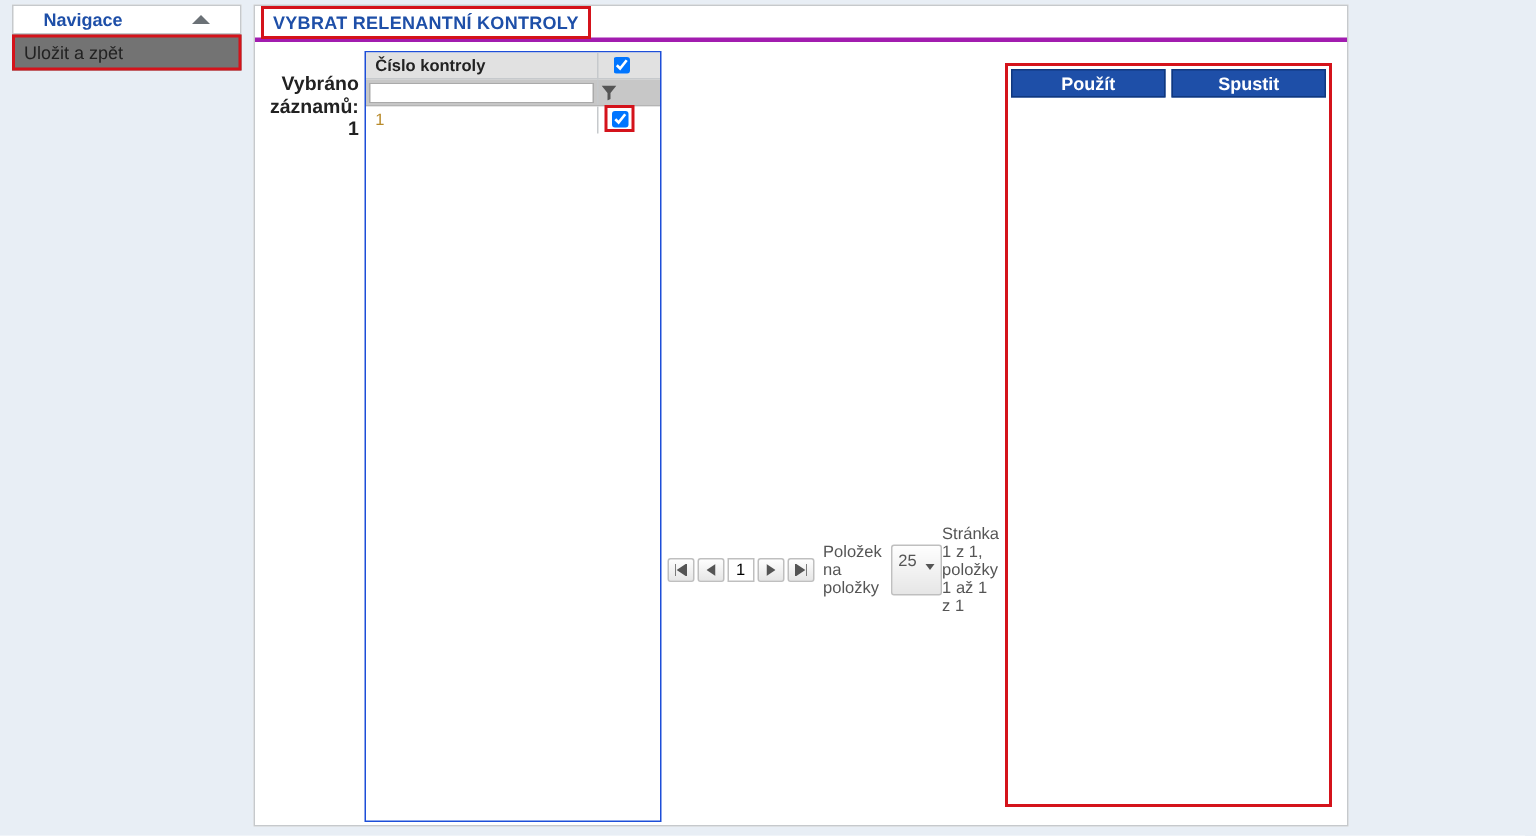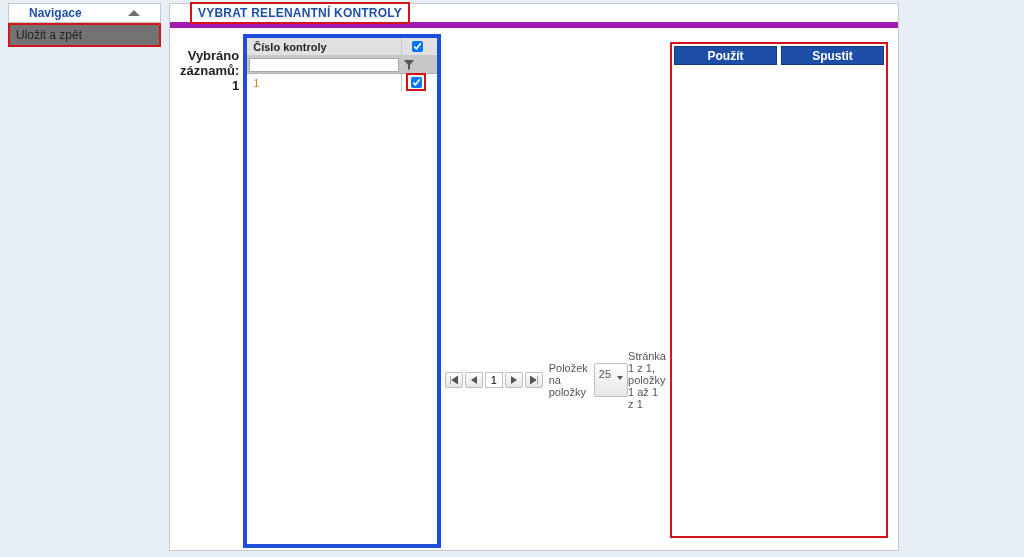--- a/index.html
+++ b/index.html
@@ -60,22 +60,22 @@
     top: 3px;
     width: 730px;
     height: 548px;
     background: #fff;
     border: 1px solid #c6c9cc;
   }
   .title-bar {
     height: 24px;
     display: flex;
     align-items: center;
-    padding: 0 20px;
-    border-bottom: 6px solid #a21caf;
+    padding: 0 4px;
+    border-bottom: 3px solid #a21caf;
   }
   .title-box {
     border: 2px solid #d4131b;
     padding: 2px 6px;
     color: #1e4fa8;
     font-weight: bold;
     text-transform: uppercase;
     letter-spacing: 0.2px;
     font-size: 12px;
   }
@@ -88,21 +88,21 @@
 
   .summary-row {
     text-align: right;
     font-weight: bold;
     font-size: 13px;
     padding: 14px 4px 10px 0;
   }
 
   
   .grid {
-    border: 4px solid #1d4ed8;
+    border: 1px solid #1d4ed8;
     width: 100%;
   }
   .grid-header {
     display: flex;
     background: #e1e1e1;
     border-bottom: 1px solid #c6c9cc;
     height: 18px;
   }
   .col-number { width: 155px; border-right: 1px solid #c6c9cc; padding: 0 6px; display:flex; align-items:center; font-weight:bold; font-size:11px;}
   .col-check { flex: 1; padding: 0 6px; display:flex; align-items:center;}

